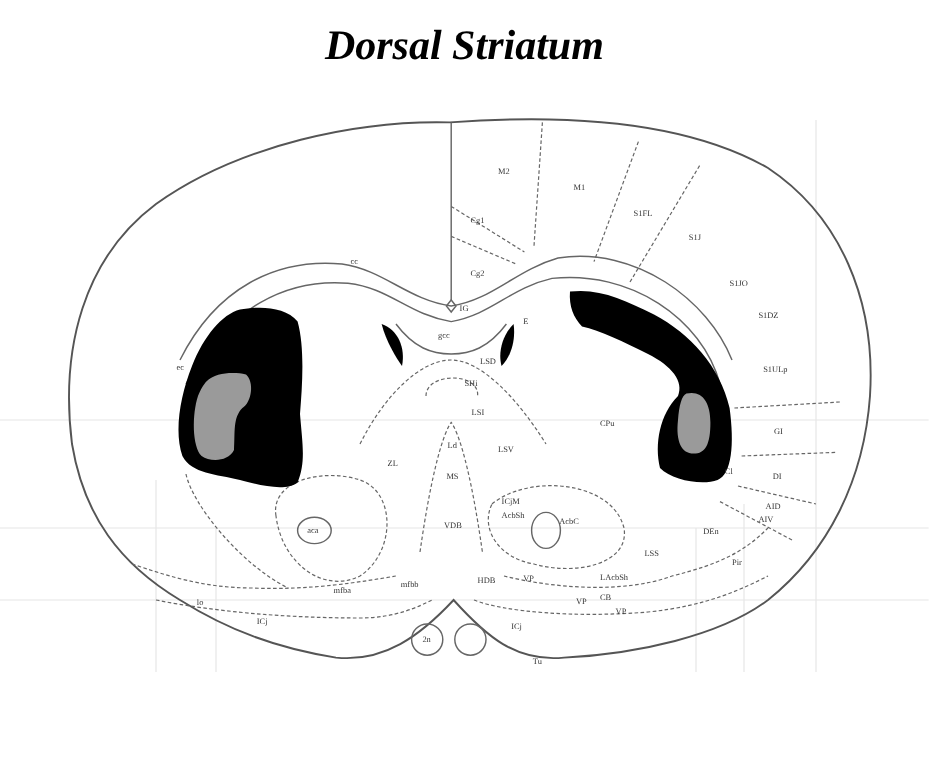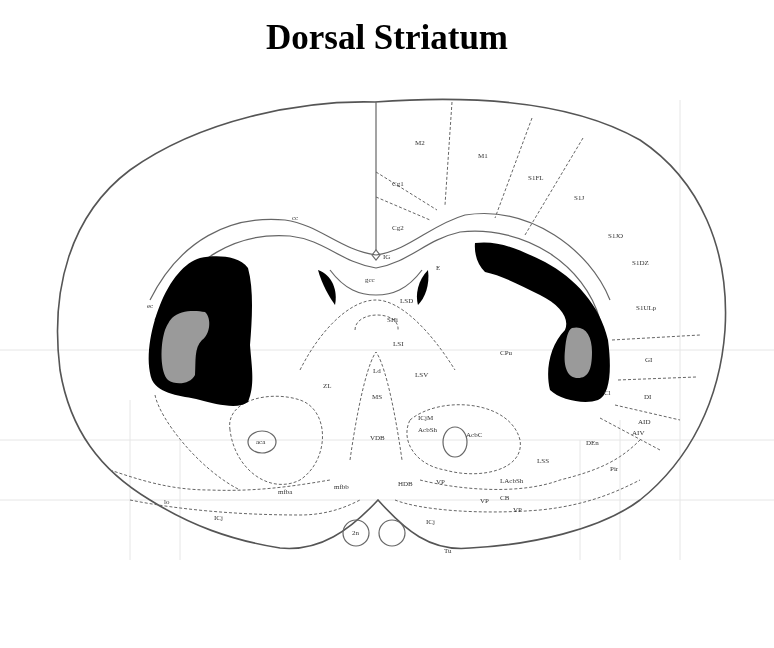--- a/index.html
+++ b/index.html
@@ -1,20 +1,20 @@
 <!DOCTYPE html>
 <html><head>
   <meta charset="utf-8">
   <style>
     html, body { margin: 0; padding: 0; background: #ffffff; }
     body { width: 774px; height: 648px; position: relative; overflow: hidden; }
     .title {
       position: absolute; left: 0; top: 18px; width: 774px; text-align: center;
       font-family: "Liberation Serif", "DejaVu Serif", serif;
-      font-weight: bold; font-size: 35px; color: #000;
+      font-weight: bold; font-size: 35px; color: #000; font-style: italic;
     }
     svg.atlas { position: absolute; left: 0; top: 0; }
     .lbl { font-family: "Liberation Serif", "DejaVu Serif", serif; font-size: 7px; fill: #333; }
     .outline { fill: none; stroke: #555; stroke-width: 1.6; }
     .thin { fill: none; stroke: #666; stroke-width: 1.2; }
     .dash { fill: none; stroke: #666; stroke-width: 1; stroke-dasharray: 3 2; }
     .grid { stroke: #e6e6e6; stroke-width: 1; }
   </style>
 </head>
 <body>

